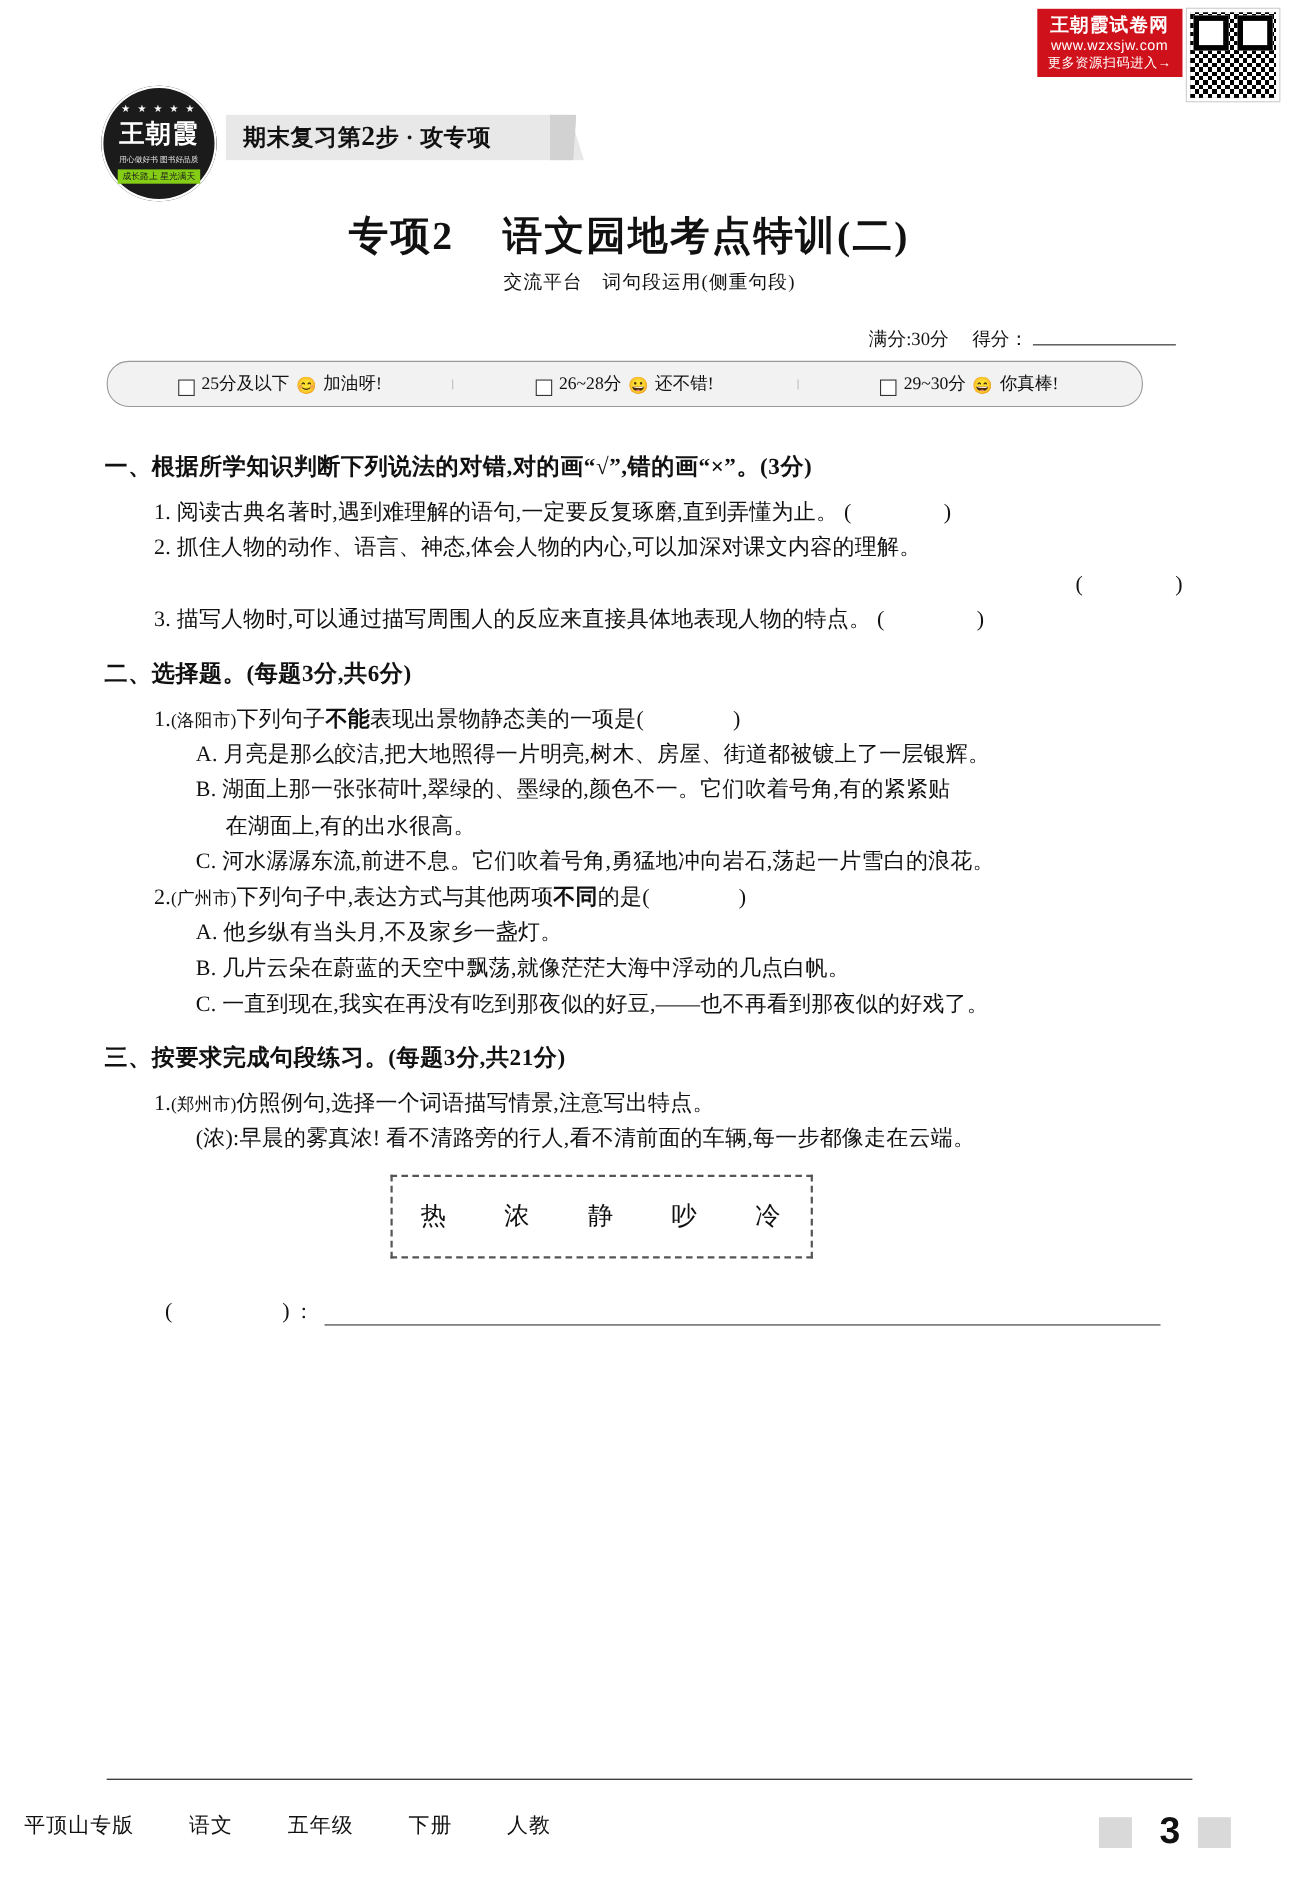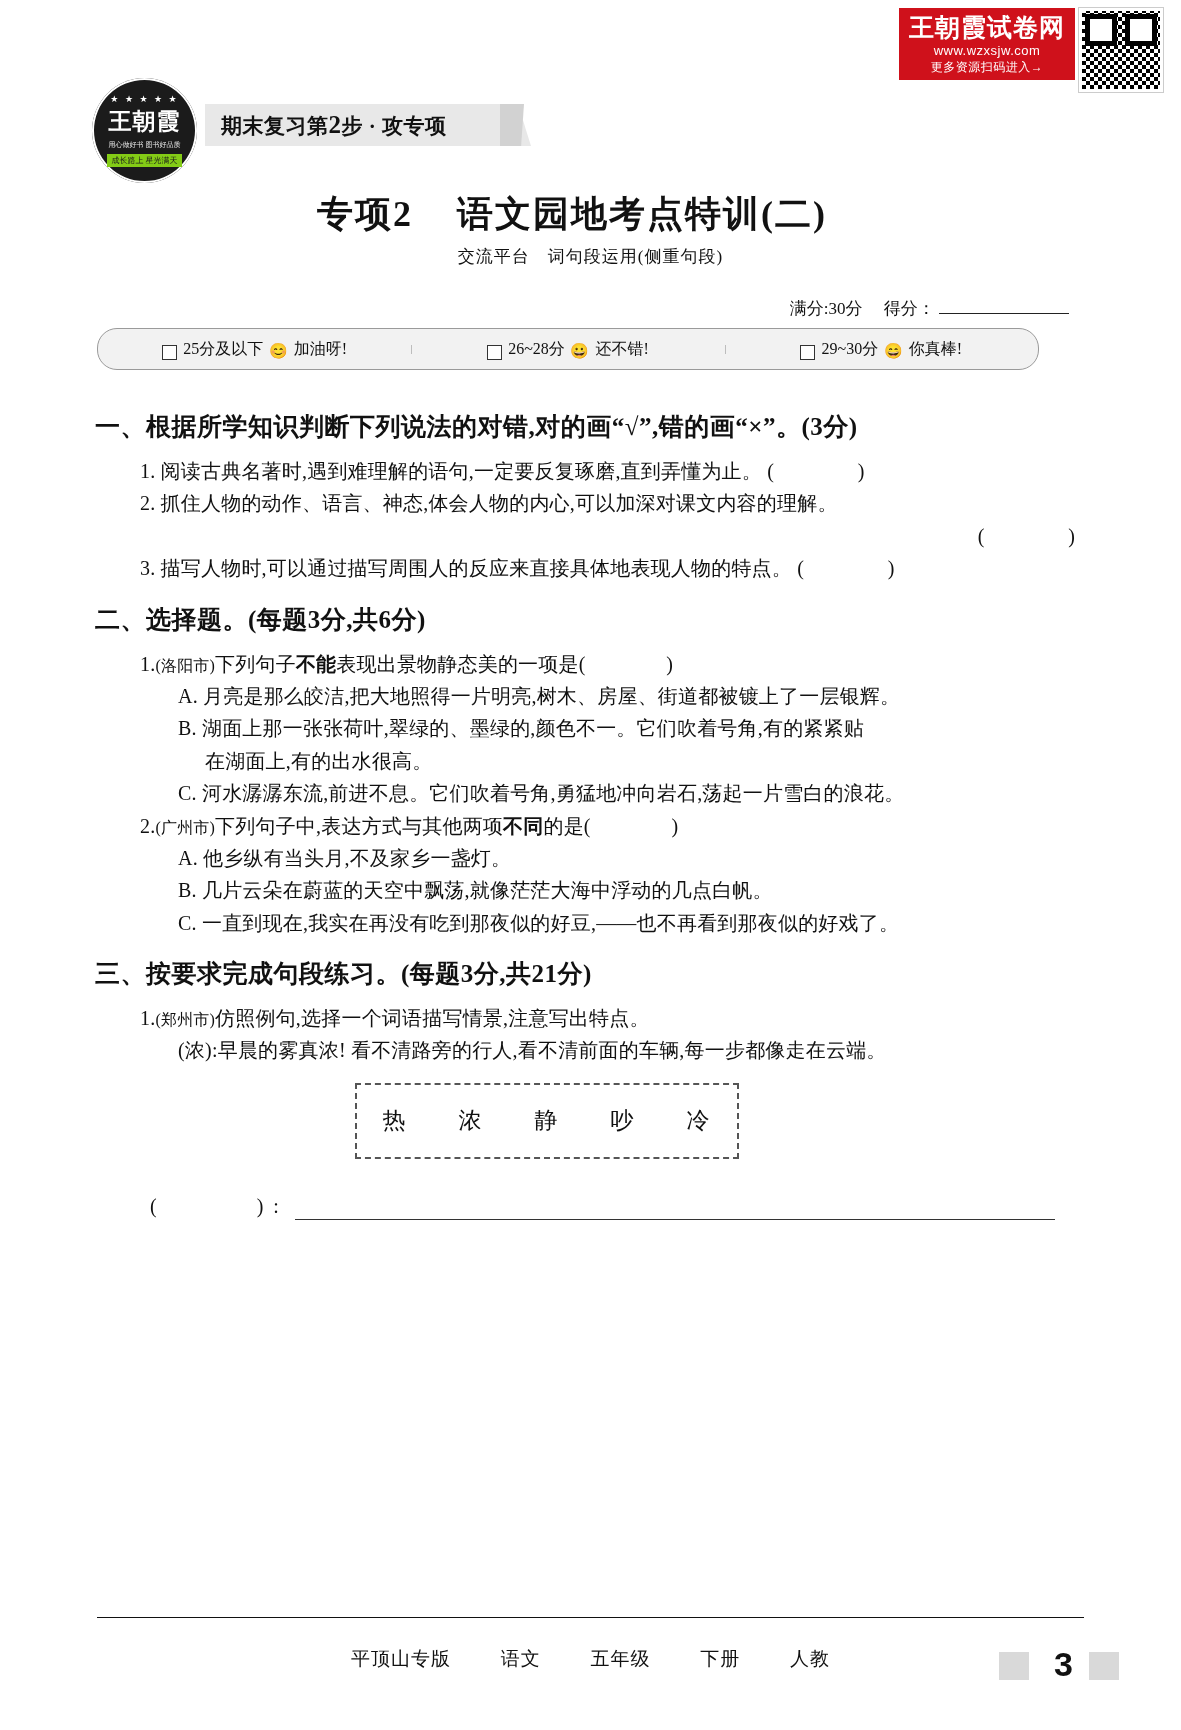--- a/index.html
+++ b/index.html
@@ -18,21 +18,21 @@
     position:absolute; top:8px; right:18px;
     display:flex; align-items:flex-start;
   }
   .brand-box {
     background:#cf111b; color:#fff;
     padding:4px 10px 5px 10px;
     text-align:center;
     font-family:"Liberation Sans", sans-serif;
     line-height:1.25;
   }
-  .brand-box .b1 { font-size:25px; font-weight:bold; letter-spacing:1px; }
+  .brand-box .b1 { font-size:17px; font-weight:bold; letter-spacing:1px; }
   .brand-box .b2 { font-size:13px; letter-spacing:0.5px; }
   .brand-box .b3 { font-size:12px; letter-spacing:0.5px; }
   .qr {
     width:78px; height:78px; margin-left:4px;
     background:
       repeating-linear-gradient(0deg,#000 0 4px,#fff 4px 8px),
       repeating-linear-gradient(90deg,#000 0 4px,#fff 4px 8px);
     background-blend-mode:difference;
     border:3px solid #fff;
     position:relative;
@@ -118,21 +118,21 @@
   .eval .seg + .seg:before {
     content:""; position:absolute; left:0; top:6px; bottom:6px;
     width:1px; background:#bdbdbd;
   }
   .chk { display:inline-block; width:13px; height:13px; border:1px solid #333; background:#fff; }
   .smiley { font-size:15px; }
 
   
   .content { position:absolute; top:392px; left:0; width:1181px; }
   .q-head {
-    font-size:25px; font-weight:bold; letter-spacing:0.5px;
+    font-size:21px; font-weight:bold; letter-spacing:0.5px;
     margin:18px 0 12px 95px;
   }
   .line {
     font-size:20px; line-height:1.62;
     margin-left:140px; margin-right:100px;
     letter-spacing:0.2px;
   }
   .line.indent2 { margin-left:178px; }
   .line.indent3 { margin-left:205px; }
   .line .paren { letter-spacing:6px; }
@@ -157,21 +157,21 @@
     height:10px; margin-left:6px;
   }
 
   
   .footer-rule {
     position:absolute; left:97px; right:97px; bottom:112px;
     border-top:1px solid #111;
   }
   .footer {
     position:absolute; left:0; right:0; bottom:58px;
-    text-align:center; font-size:19px; letter-spacing:1px;
+    text-align:left; font-size:19px; letter-spacing:1px;
   }
   .footer span { margin:0 22px; }
   .page-no {
     position:absolute; right:108px; bottom:46px;
     font-size:34px; font-weight:bold;
     font-family:"Liberation Sans", sans-serif;
   }
   .page-tab {
     position:absolute; right:152px; bottom:50px;
     width:30px; height:28px; background:#d9d9d9;

